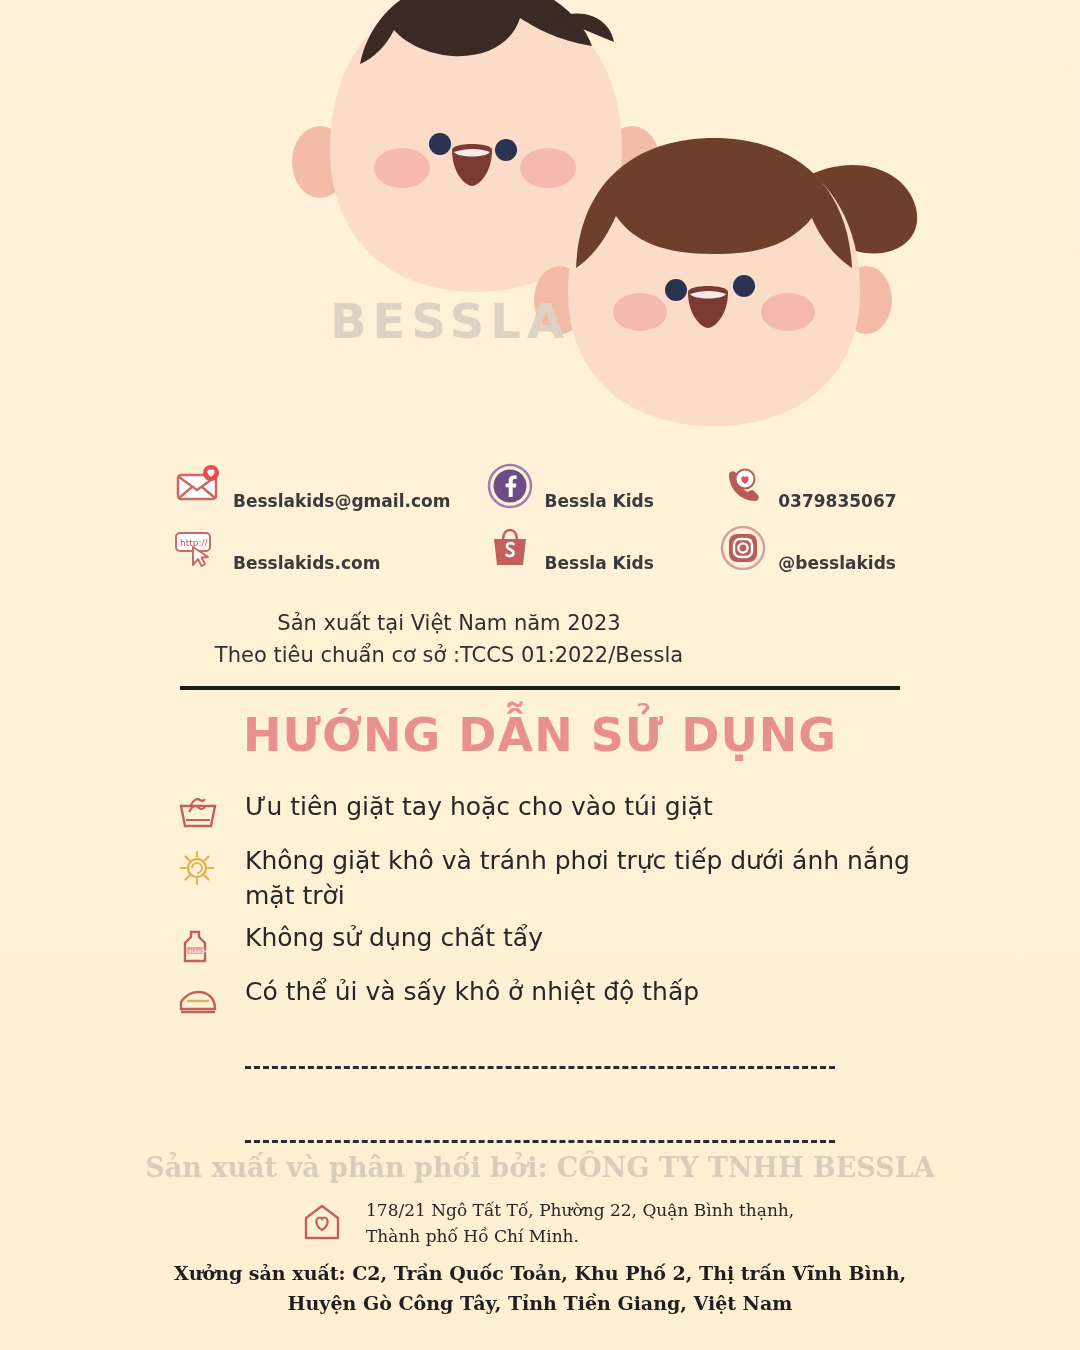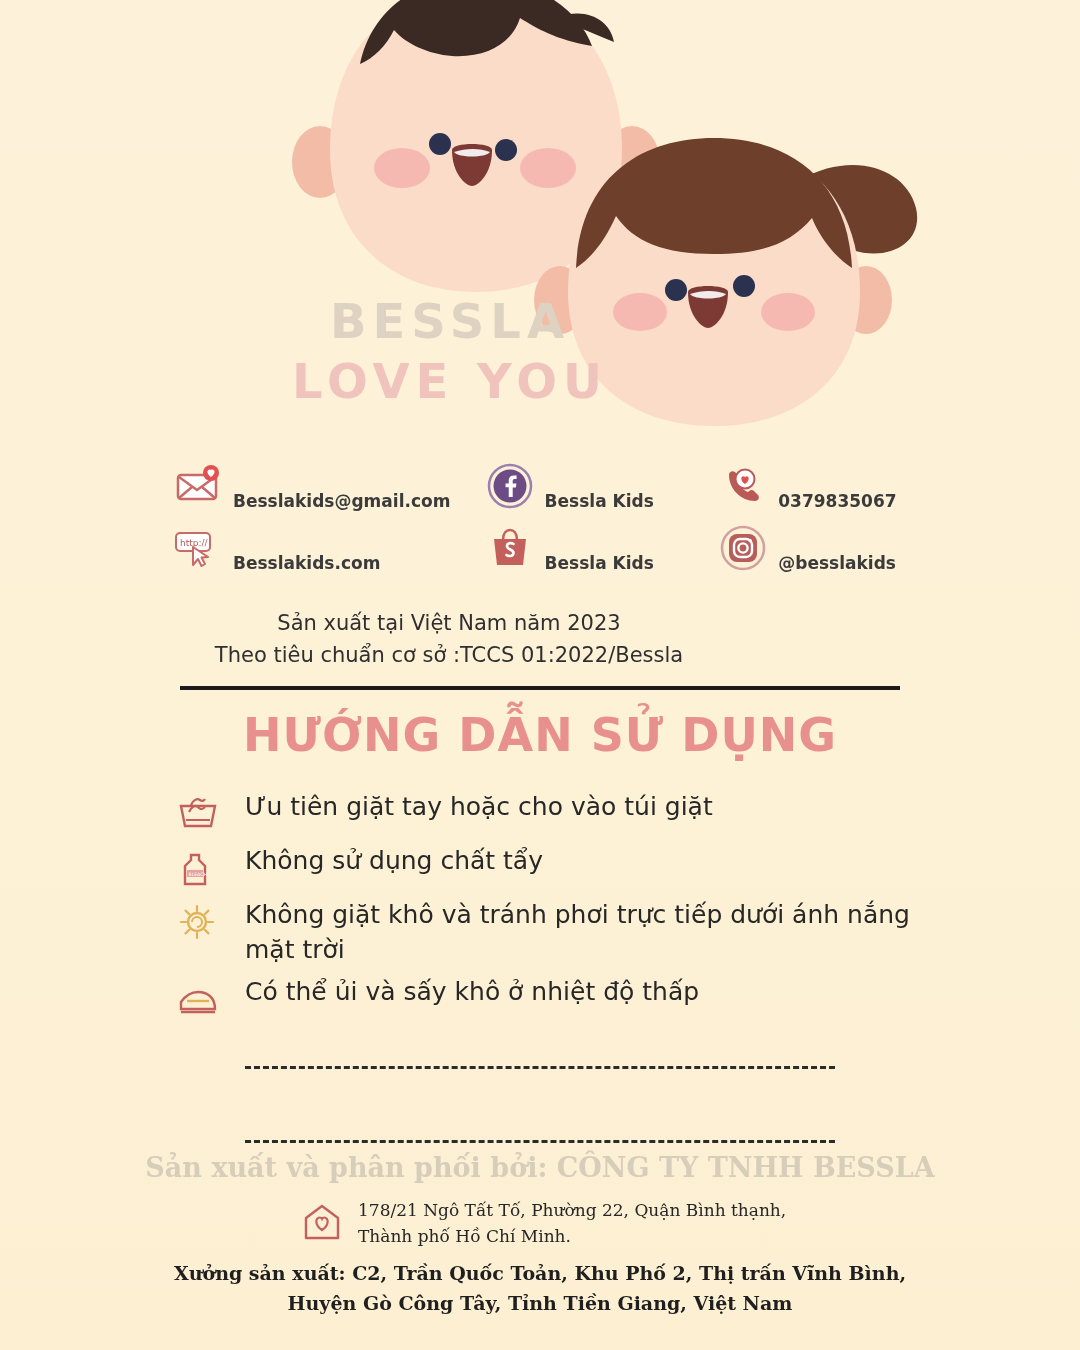--- a/index.html
+++ b/index.html
@@ -201,21 +201,21 @@
     align-items: flex-start;
   }
   .addr .ic-house {
     width: 44px;
     flex: 0 0 44px;
     height: 44px;
     position: relative;
     margin-top: 2px;
   }
   .addr .atxt {
-    margin-left: 14px;
+    margin-left: 22px;
     font-family: "DejaVu Serif", serif;
     font-size: 17px;
     color: #262626;
     line-height: 1.5;
   }
 
   .factory {
     position: absolute;
     left: 0;
     top: 1258px;
@@ -275,21 +275,20 @@
         <circle cx="744" cy="286" r="11" fill="#2b3250"></circle>
 
         <path d="M688 292 C688 284 728 284 728 292 C728 316 714 328 708 328 C702 328 688 316 688 292 Z" fill="#7d3a35"></path>
         <path d="M690 294 C702 290 716 290 726 294 C722 300 694 300 690 294 Z" fill="#ffffff" opacity="0.9"></path>
       </g>
     </svg>
   </div>
 
   <div class="brand">
     <div class="l1">BESSLA</div>
-    <div class="l2">LOVE YOU</div>
   </div>
 
   <div class="contacts">
 
     <div class="crow">
       <div class="cell c1">
         <span class="ic">
           <svg width="46" height="46" viewBox="0 0 46 46">
             <rect x="3" y="12" width="38" height="24" rx="3" fill="#ffffff" stroke="#c96a66" stroke-width="2.5"></rect>
             <path d="M4 14 L22 27 L40 14" fill="none" stroke="#c96a66" stroke-width="2.5"></path>
@@ -377,31 +376,20 @@
     <div class="care-row">
       <span class="care-ic">
         <svg width="54" height="44" viewBox="0 0 54 44">
           <path d="M6 14 h34 l-4 20 h-26 Z" fill="none" stroke="#c4605c" stroke-width="2.4"></path>
           <path d="M14 20 c3 -6 7 -8 10 -4 c2 2 4 1 6 -1" fill="none" stroke="#c4605c" stroke-width="2.2"></path>
           <path d="M16 13 c2 -5 6 -7 9 -5 c2 1.5 4 1 5 -1" fill="none" stroke="#c4605c" stroke-width="2.2"></path>
           <path d="M11 28 h24" stroke="#c4605c" stroke-width="2"></path>
         </svg>
       </span>
       <span class="care-txt">Ưu tiên giặt tay hoặc cho vào túi giặt</span>
-    </div>
-
-    <div class="care-row">
-      <span class="care-ic">
-        <svg width="54" height="44" viewBox="0 0 54 44">
-          <path d="M16 9 h8 v5 l6 6 v18 h-20 v-18 l6 -6 Z" fill="none" stroke="#c4605c" stroke-width="2.4"></path>
-          <rect x="12" y="24" width="16" height="7" fill="#e8a39f"></rect>
-          <text x="13.5" y="29.6" font-family="DejaVu Sans, sans-serif" font-size="4.6" fill="#ffffff">BLEACH</text>
-        </svg>
-      </span>
-      <span class="care-txt">Không sử dụng chất tẩy</span>
     </div>
 
     <div class="care-row">
       <span class="care-ic">
         <svg width="54" height="44" viewBox="0 0 54 44">
           <circle cx="22" cy="22" r="9" fill="none" stroke="#e0b255" stroke-width="2.4"></circle>
           <path d="M22 22 m-5 0 a5 5 0 1 1 5 5" fill="none" stroke="#e0b255" stroke-width="2"></path>
           <g stroke="#e0b255" stroke-width="2.2" stroke-linecap="round">
             <path d="M22 6 v5"></path>
               <path d="M22 33 v5"></path>
@@ -413,20 +401,31 @@
               <path d="M14.2 29.8 l-3.6 3.6"></path>
           </g>
         </svg>
       </span>
       <span class="care-txt">Không giặt khô và tránh phơi trực tiếp dưới ánh nắng mặt trời</span>
     </div>
 
     <div class="care-row">
       <span class="care-ic">
         <svg width="54" height="44" viewBox="0 0 54 44">
+          <path d="M16 9 h8 v5 l6 6 v18 h-20 v-18 l6 -6 Z" fill="none" stroke="#c4605c" stroke-width="2.4"></path>
+          <rect x="12" y="24" width="16" height="7" fill="#e8a39f"></rect>
+          <text x="13.5" y="29.6" font-family="DejaVu Sans, sans-serif" font-size="4.6" fill="#ffffff">BLEACH</text>
+        </svg>
+      </span>
+      <span class="care-txt">Không sử dụng chất tẩy</span>
+    </div>
+
+    <div class="care-row">
+      <span class="care-ic">
+        <svg width="54" height="44" viewBox="0 0 54 44">
           <path d="M6 32 h34 c0 -12 -8 -17 -17 -17 c-6 0 -12 3 -17 10 Z" fill="none" stroke="#c4605c" stroke-width="2.4"></path>
           <path d="M12 24 h22" stroke="#e0b255" stroke-width="2.4"></path>
           <path d="M6 35 h34" stroke="#c4605c" stroke-width="2.4"></path>
         </svg>
       </span>
       <span class="care-txt">Có thể ủi và sấy khô ở nhiệt độ thấp</span>
     </div>
   </div>
 
   <div class="dash top"></div>

